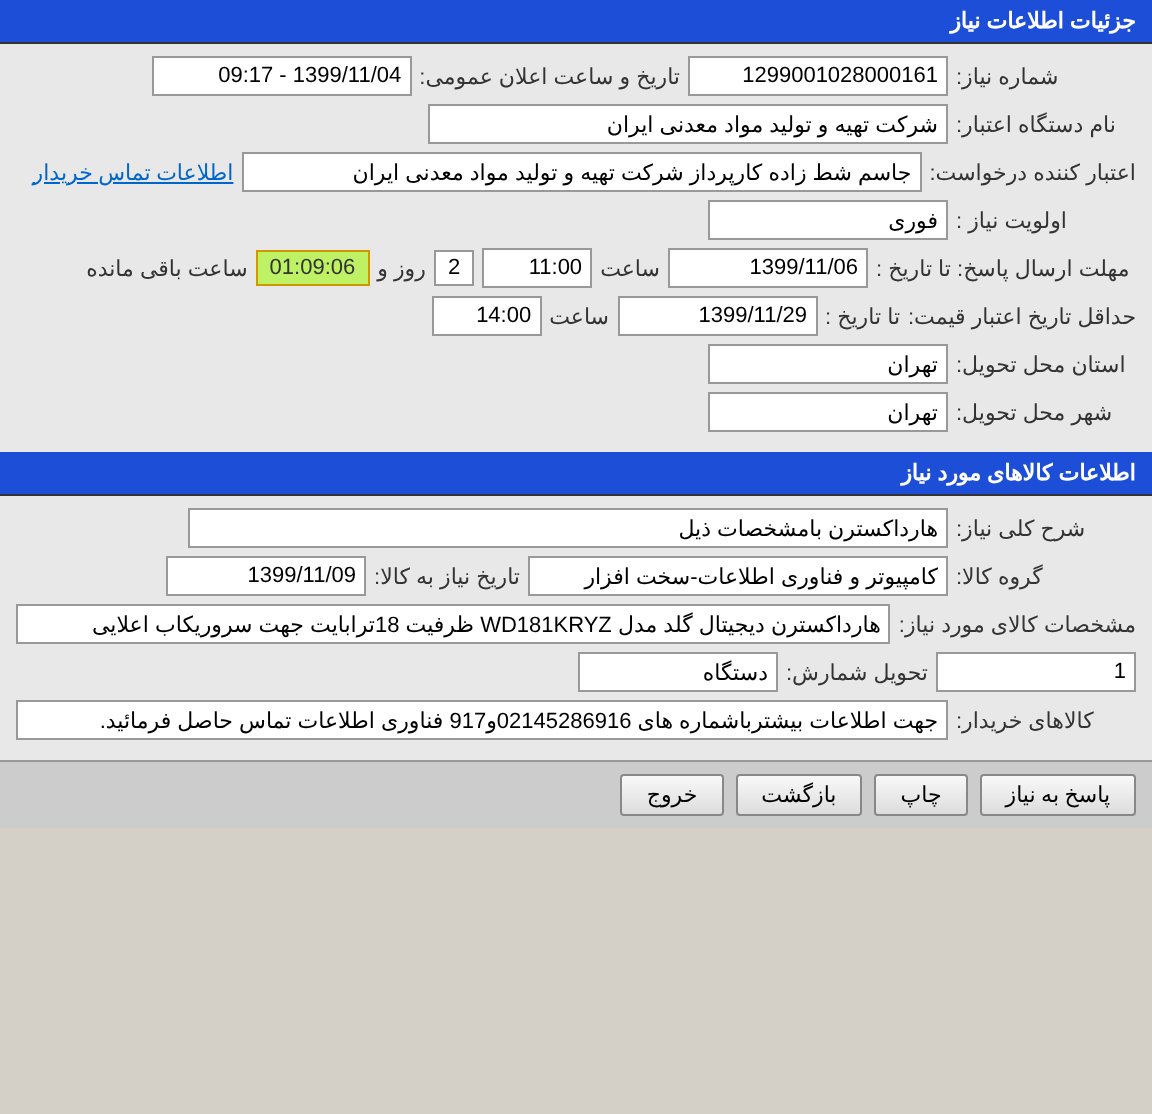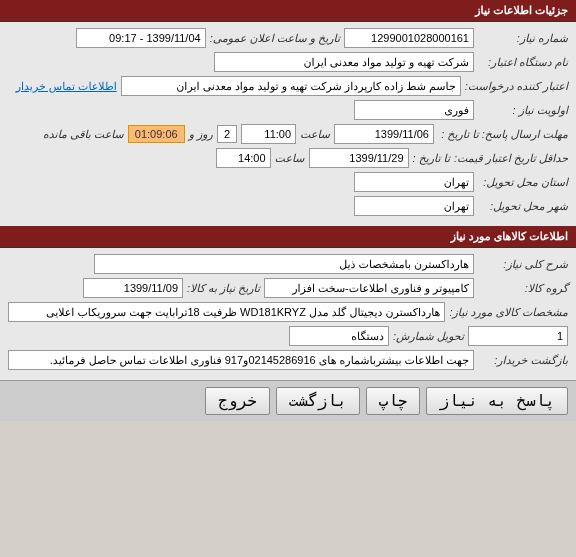--- a/index.html
+++ b/index.html
@@ -6,80 +6,80 @@
 body {
   font-family: Tahoma, Arial, sans-serif;
   font-size: 11px;
   background: #d4d0c8;
   direction: rtl;
   width: 576px;
   height: 557px;
   overflow: hidden;
 }
 .section-header {
-  background: #7f1d1d;
+  background: #1d4ed8;
   color: #fff;
   padding: 4px 8px;
   font-weight: bold;
   border-bottom: 1px solid #333;
 }
 .form-section {
   background: #e8e8e8;
   padding: 6px 8px;
 }
 .row {
   display: flex;
   align-items: center;
   margin-bottom: 4px;
   gap: 4px;
 }
 .label {
   color: #333;
   white-space: nowrap;
   min-width: 90px;
-  text-align: right;
-  font-style: italic;
+  text-align: left;
 }
 .label-sm { min-width: auto; }
 input[type="text"] {
   border: 1px solid #999;
   background: #fff;
   padding: 2px 4px;
   font-family: inherit;
   font-size: 11px;
   height: 20px;
 }
 .link-style {
   color: #0066cc;
   text-decoration: underline;
   cursor: pointer;
   white-space: nowrap;
+  font-family: Liberation Serif, serif;
 }
 .countdown {
-  background: #fdba74;
+  background: #bef264;
   border: 1px solid #cc9900;
   padding: 2px 6px;
   color: #333;
 }
 .normal-box {
   border: 1px solid #999;
   background: #fff;
   padding: 2px 6px;
 }
 .button-bar {
   background: #ccc;
   padding: 6px 8px;
   display: flex;
   gap: 6px;
   justify-content: flex-start;
   border-top: 1px solid #999;
 }
 button {
-  font-family: Liberation Mono, monospace;
-  font-size: 16px;
+  font-family: Liberation Serif, serif;
+  font-size: 11px;
   padding: 3px 12px;
   border: 1px solid #888;
   background: linear-gradient(#f8f8f8, #ddd);
   cursor: pointer;
   border-radius: 2px;
 }
 .flex1 { flex: 1; }
 </style>
 </head>
 <body>
@@ -160,21 +160,21 @@
     <input type="text" class="flex1" value="هارداکسترن دیجیتال گلد مدل WD181KRYZ ظرفیت 18ترابایت جهت سروریکاب اعلایی" style="">
   </div>
 
   <div class="row">
     <input type="text" style="width: 100px;" value="1">
     <span class="label label-sm">تحویل شمارش:</span>
     <input type="text" style="width: 100px;" value="دستگاه">
   </div>
 
   <div class="row">
-    <span class="label">بازگشت خریدار:</span>
+    <span class="label">کالاهای خریدار:</span>
     <input type="text" class="flex1" value="جهت اطلاعات بیشترباشماره های 02145286916و917 فناوری اطلاعات تماس حاصل فرمائید." style="">
   </div>
 </div>
 
 <div class="button-bar">
   <button>پاسخ به نیاز</button>
   <button>چاپ</button>
   <button>بازگشت</button>
   <button>خروج</button>
 </div>

